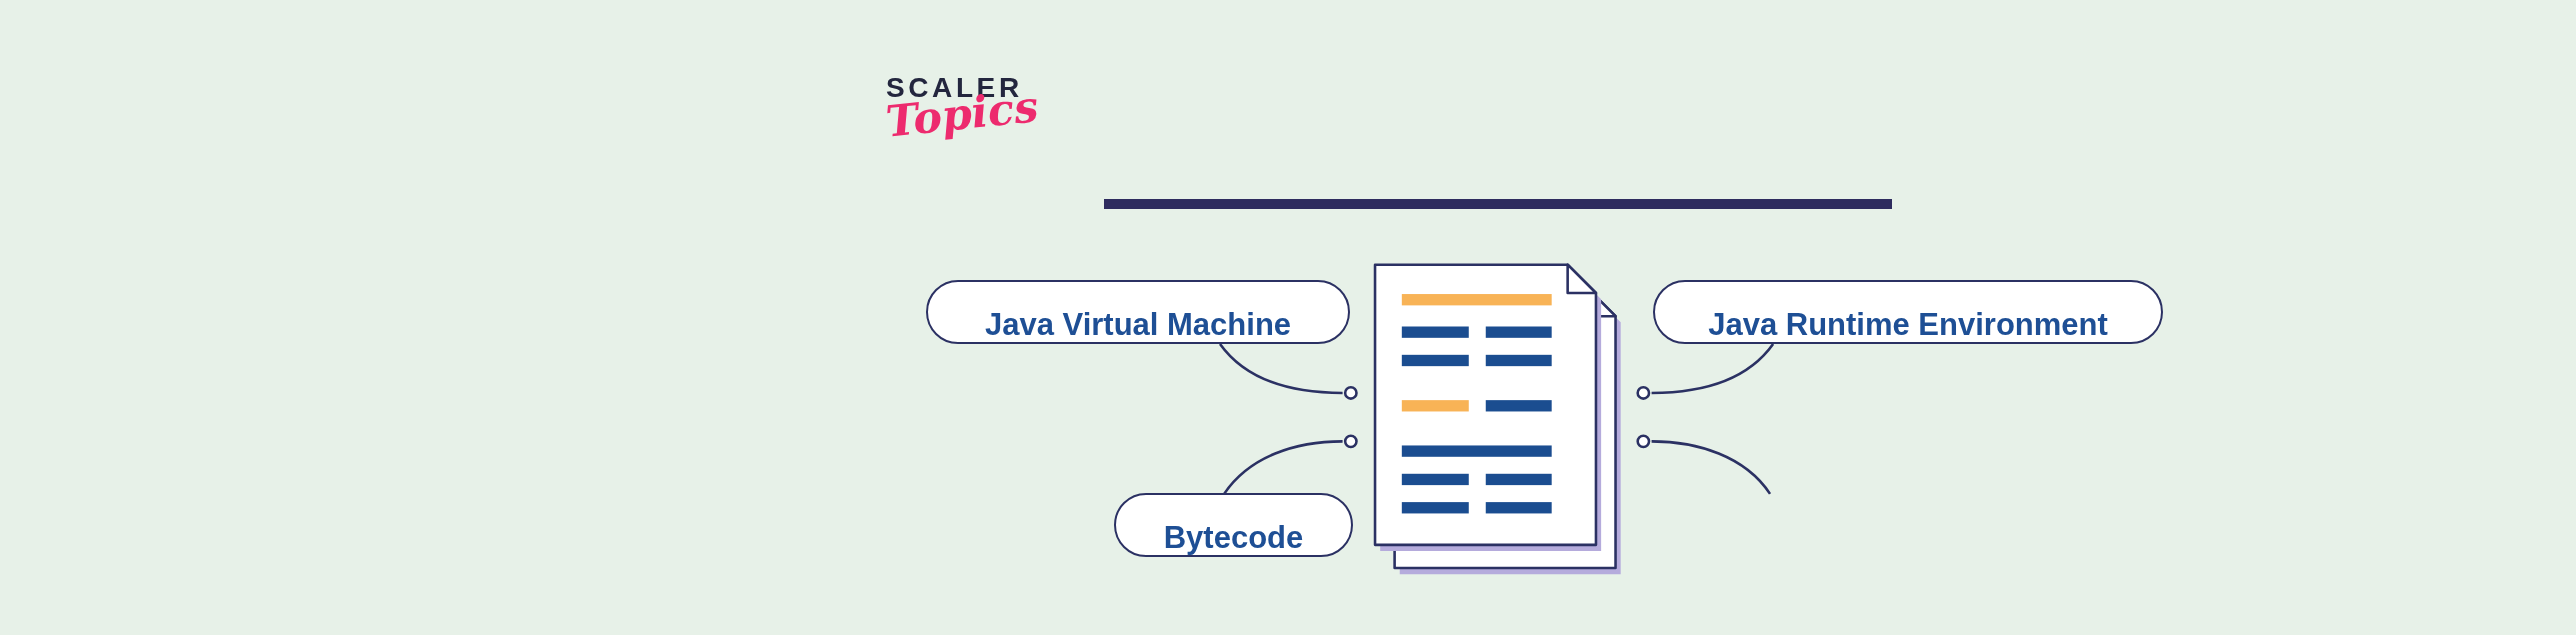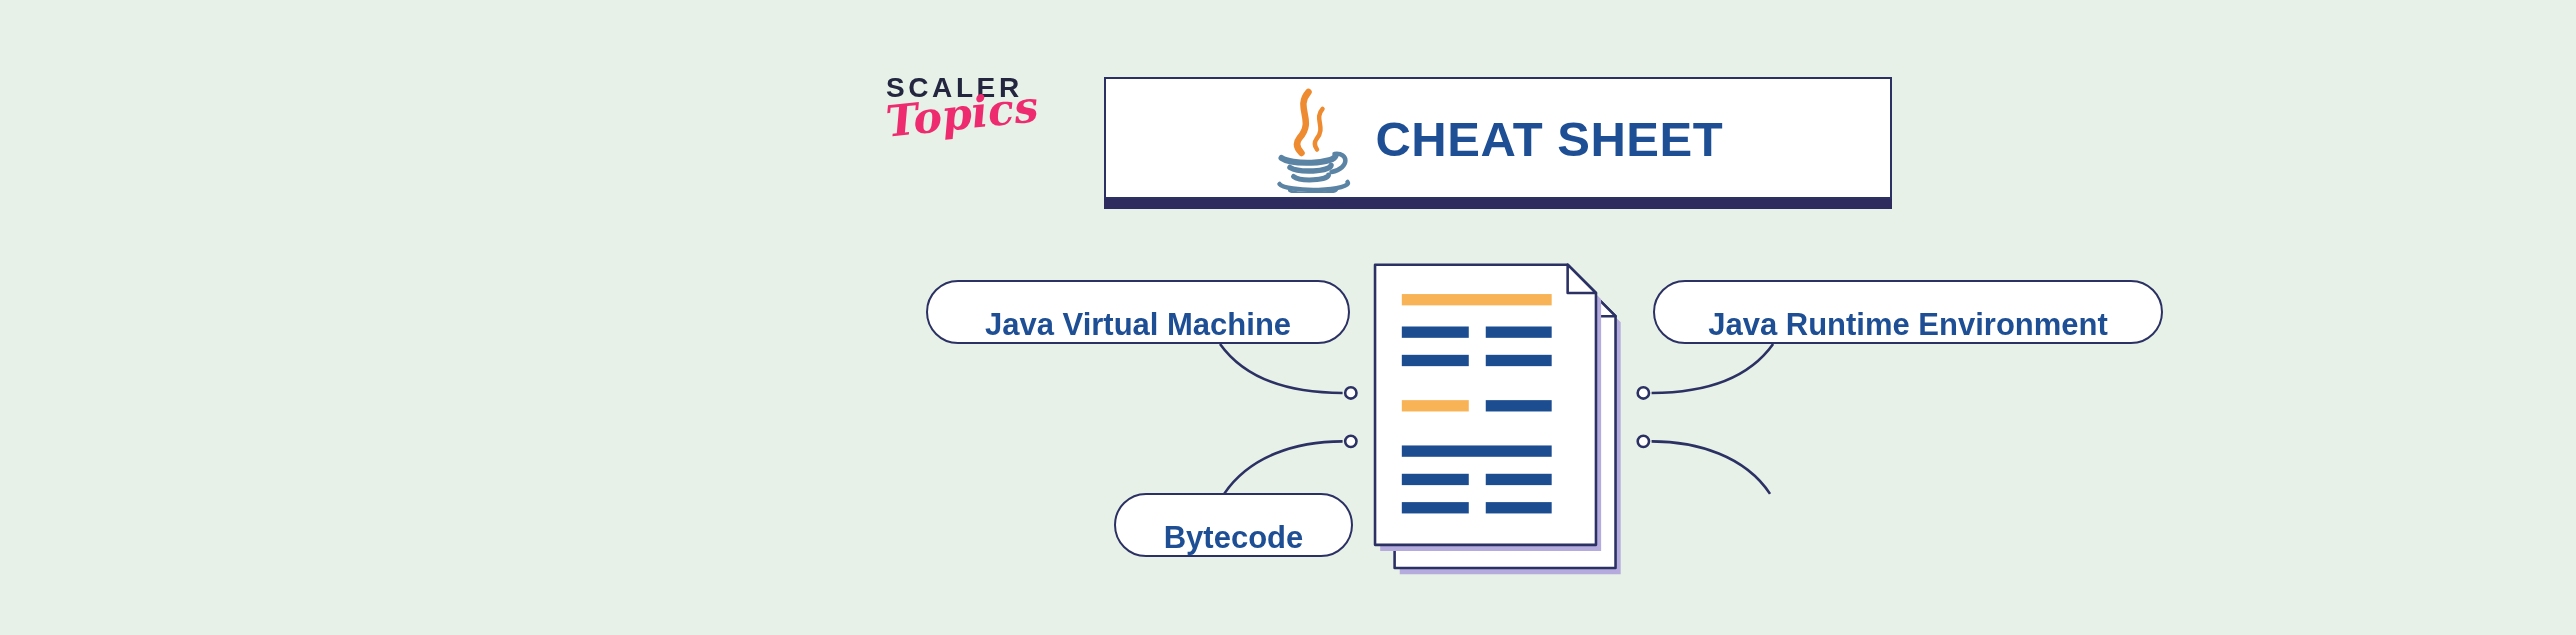--- a/index.html
+++ b/index.html
@@ -104,35 +104,20 @@
 </head>
 <body>
 
 <div class="canvas">
 
   <div class="scaler-logo">
     <span class="scaler-word">SCALER</span>
     <span class="scaler-script">Topics</span>
   </div>
 
-  <div class="banner">
-    <svg class="java-logo" viewBox="0 0 160 210" aria-hidden="true">
-
-      <path d="M70,8 C42,40 84,64 52,100 C44,110 46,120 56,130" fill="none" stroke="#ee8b31" stroke-width="13" stroke-linecap="round"></path>
-      <path d="M98,42 C80,62 106,78 86,102 C80,110 82,116 87,123" fill="none" stroke="#ee8b31" stroke-width="9" stroke-linecap="round"></path>
-
-      <path d="M16,140 A56,15 0 0 0 124,136" fill="none" stroke="#5b84a4" stroke-width="12" stroke-linecap="round"></path>
-      <path d="M33,159 A43,12 0 0 0 115,155" fill="none" stroke="#5b84a4" stroke-width="11" stroke-linecap="round"></path>
-      <path d="M40,177 A36,10 0 0 0 110,174" fill="none" stroke="#5b84a4" stroke-width="10" stroke-linecap="round"></path>
-      <path d="M122,132 C150,128 154,160 116,168" fill="none" stroke="#5b84a4" stroke-width="9" stroke-linecap="round"></path>
-      <path d="M12,192 A64,13 0 0 0 148,188" fill="none" stroke="#5b84a4" stroke-width="9" stroke-linecap="round"></path>
-      <path d="M32,205 A48,8 0 0 0 126,202" fill="none" stroke="#5b84a4" stroke-width="6" stroke-linecap="round"></path>
-    </svg>
-    <div class="banner-title">CHEAT SHEET</div>
-  </div>
   <div class="banner-bar"></div>
 
   <svg class="diagram-svg" viewBox="2300 450 1200 700" aria-hidden="true">
 
     <path d="M2368,667 C2420,740 2510,762 2606,762" fill="none" stroke="#2b3163" stroke-width="5"></path>
     <path d="M2376,958 C2425,885 2515,856 2606,856" fill="none" stroke="#2b3163" stroke-width="5"></path>
     <path d="M3442,667 C3390,740 3300,762 3206,762" fill="none" stroke="#2b3163" stroke-width="5"></path>
     <path d="M3436,958 C3388,885 3295,856 3206,856" fill="none" stroke="#2b3163" stroke-width="5"></path>
 
     <circle cx="2622" cy="762" r="11" fill="#ffffff" stroke="#2b3163" stroke-width="5"></circle>

